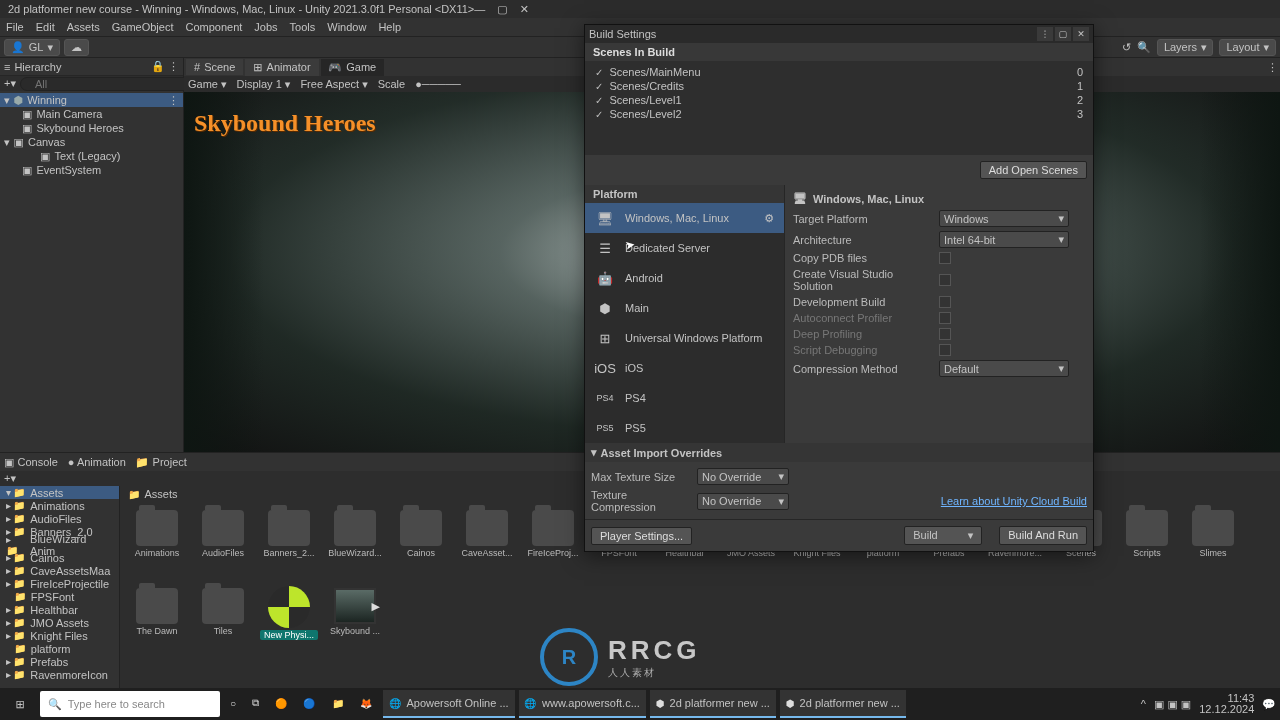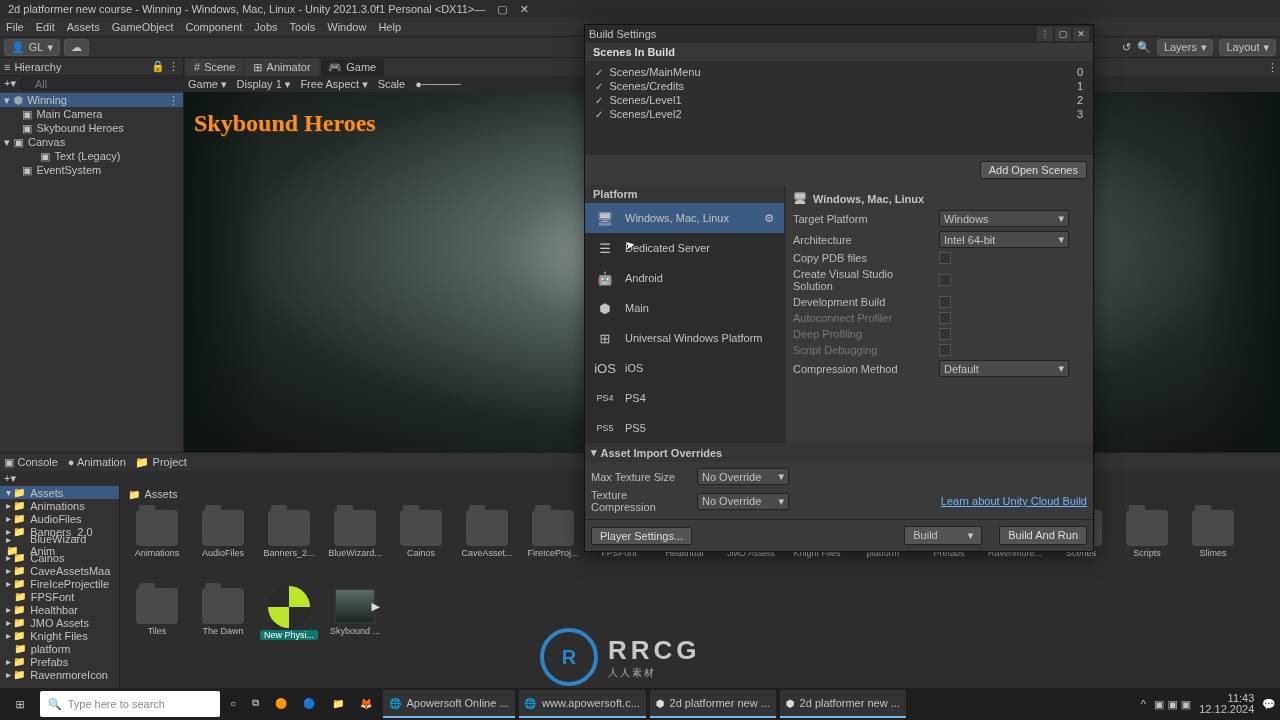--- a/index.html
+++ b/index.html
@@ -329,25 +329,25 @@
           <div class="asset">
             <div class="folder-icon"></div>
             <div class="asset-label">Scripts</div>
           </div>
           <div class="asset">
             <div class="folder-icon"></div>
             <div class="asset-label">Slimes</div>
           </div>
           <div class="asset">
             <div class="folder-icon"></div>
+            <div class="asset-label">The Dawn</div>
+          </div>
+          <div class="asset">
+            <div class="folder-icon"></div>
             <div class="asset-label">Tiles</div>
-          </div>
-          <div class="asset">
-            <div class="folder-icon"></div>
-            <div class="asset-label">The Dawn</div>
           </div>
           <div class="asset sel">
             <div class="ball-icon"></div>
             <div class="asset-label">New Physi...</div>
           </div>
           <div class="asset">
             <div class="scene-icon"></div>
             <div class="asset-label">Skybound ...</div>
           </div>
         </div>

